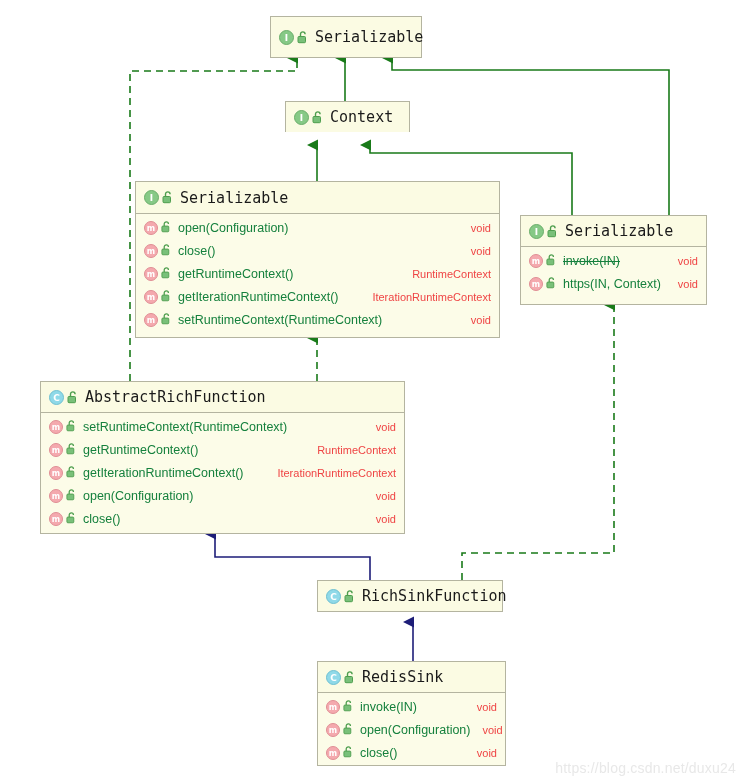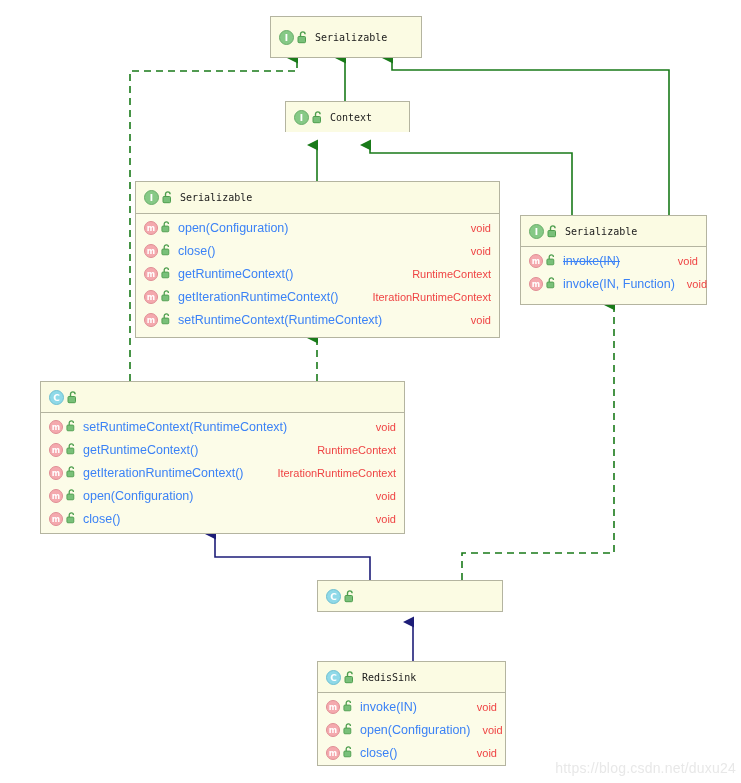--- a/index.html
+++ b/index.html
@@ -40,39 +40,39 @@
     padding: 0 10px 0 8px;
     background: #fbfbe3;
     box-sizing: border-box;
     white-space: nowrap;
   }
   .uml-box.has-members .uml-title {
     border-bottom: 1px solid #b4b4a0;
   }
   .uml-title-text {
     font-family: "DejaVu Sans Mono", monospace;
-    font-size: 10px;
+    font-size: 15px;
     color: #1a1a1a;
     letter-spacing: 0px;
   }
   .members {
     padding: 2px 0 3px 0;
   }
   .member {
     display: flex;
     align-items: center;
     height: 23px;
     padding: 0 8px 0 8px;
     box-sizing: border-box;
     white-space: nowrap;
   }
   .member-name {
     font-family: "Liberation Sans", sans-serif;
     font-size: 12.5px;
-    color: #3b82f6;
+    color: #15803d;
     flex: 0 0 auto;
   }
   .member-name.deprecated {
     text-decoration: line-through;
   }
   .member-type {
     font-family: "Liberation Sans", sans-serif;
     font-size: 11px;
     color: #ef4444;
     margin-left: auto;
@@ -290,35 +290,36 @@
         <span class="member-type">void</span>
       </div>
       <div class="member">
         <span class="ico ico-circle ico-m">m</span>
         <span class="ico ico-lock">
           <svg viewBox="0 0 12 13" width="11" height="12">
               <path d="M3.5,5.5 L3.5,3.2 A2.3,2.3 0 0 1 8.1,3.2" fill="none" stroke="#4e9e4e" stroke-width="1.4"></path>
               <rect x="1" y="5.5" width="7.5" height="6.2" rx="1" fill="#79c079" stroke="#4e9e4e" stroke-width="1"></rect>
             </svg>
         </span>
-        <span class="member-name">invoke(IN, Function)</span>
+        <span class="member-name">https(IN, Context)</span>
         <span class="member-type">void</span>
       </div>
     </div>
   </div>
 
   <div class="uml-box has-members" style="left:40px; top:381px; width:365px; height:153px;">
     <div class="uml-title" style="height:31px;">
       <span class="ico ico-circle ico-C">C</span>
       <span class="ico ico-lock">
         <svg viewBox="0 0 12 13" width="12" height="13">
             <path d="M3.5,5.5 L3.5,3.2 A2.3,2.3 0 0 1 8.1,3.2" fill="none" stroke="#4e9e4e" stroke-width="1.4"></path>
             <rect x="1" y="5.5" width="7.5" height="6.2" rx="1" fill="#79c079" stroke="#4e9e4e" stroke-width="1"></rect>
           </svg>
       </span>
+      <span class="uml-title-text">AbstractRichFunction</span>
     </div>
     <div class="members">
       <div class="member">
         <span class="ico ico-circle ico-m">m</span>
         <span class="ico ico-lock">
           <svg viewBox="0 0 12 13" width="11" height="12">
               <path d="M3.5,5.5 L3.5,3.2 A2.3,2.3 0 0 1 8.1,3.2" fill="none" stroke="#4e9e4e" stroke-width="1.4"></path>
               <rect x="1" y="5.5" width="7.5" height="6.2" rx="1" fill="#79c079" stroke="#4e9e4e" stroke-width="1"></rect>
             </svg>
         </span>
@@ -374,20 +375,21 @@
 
   <div class="uml-box" style="left:317px; top:580px; width:186px; height:32px;">
     <div class="uml-title" style="height:30px;">
       <span class="ico ico-circle ico-C">C</span>
       <span class="ico ico-lock">
         <svg viewBox="0 0 12 13" width="12" height="13">
             <path d="M3.5,5.5 L3.5,3.2 A2.3,2.3 0 0 1 8.1,3.2" fill="none" stroke="#4e9e4e" stroke-width="1.4"></path>
             <rect x="1" y="5.5" width="7.5" height="6.2" rx="1" fill="#79c079" stroke="#4e9e4e" stroke-width="1"></rect>
           </svg>
       </span>
+      <span class="uml-title-text">RichSinkFunction</span>
     </div>
   </div>
 
   <div class="uml-box has-members" style="left:317px; top:661px; width:189px; height:105px;">
     <div class="uml-title" style="height:31px;">
       <span class="ico ico-circle ico-C">C</span>
       <span class="ico ico-lock">
         <svg viewBox="0 0 12 13" width="12" height="13">
             <path d="M3.5,5.5 L3.5,3.2 A2.3,2.3 0 0 1 8.1,3.2" fill="none" stroke="#4e9e4e" stroke-width="1.4"></path>
             <rect x="1" y="5.5" width="7.5" height="6.2" rx="1" fill="#79c079" stroke="#4e9e4e" stroke-width="1"></rect>

